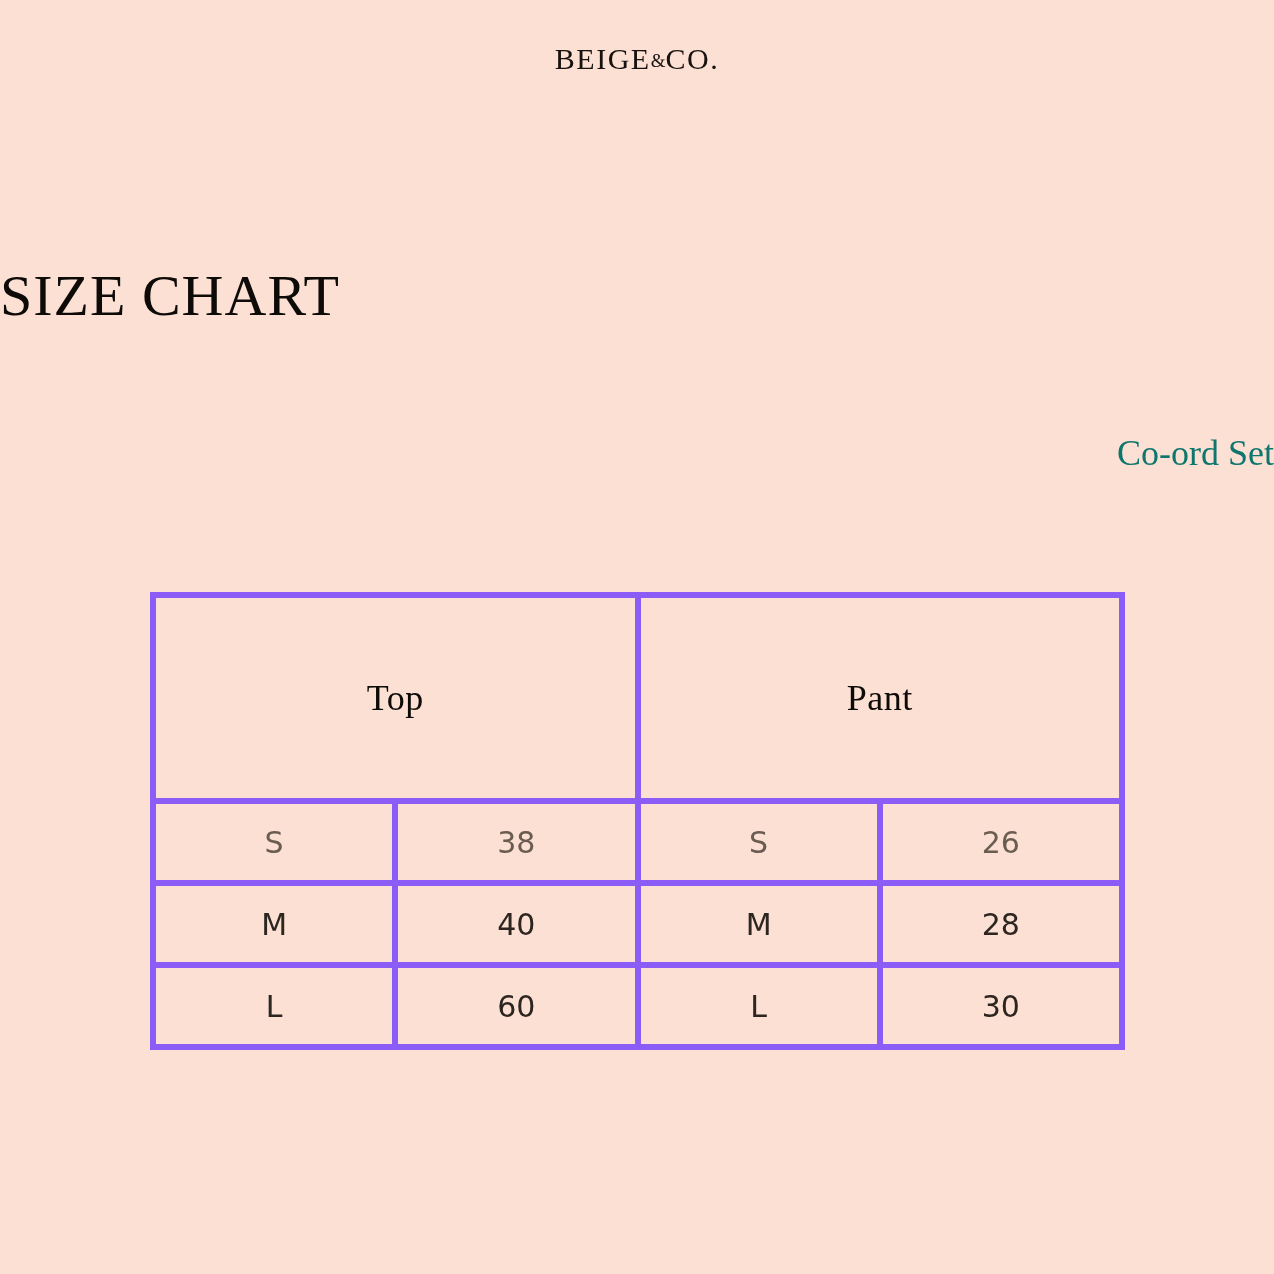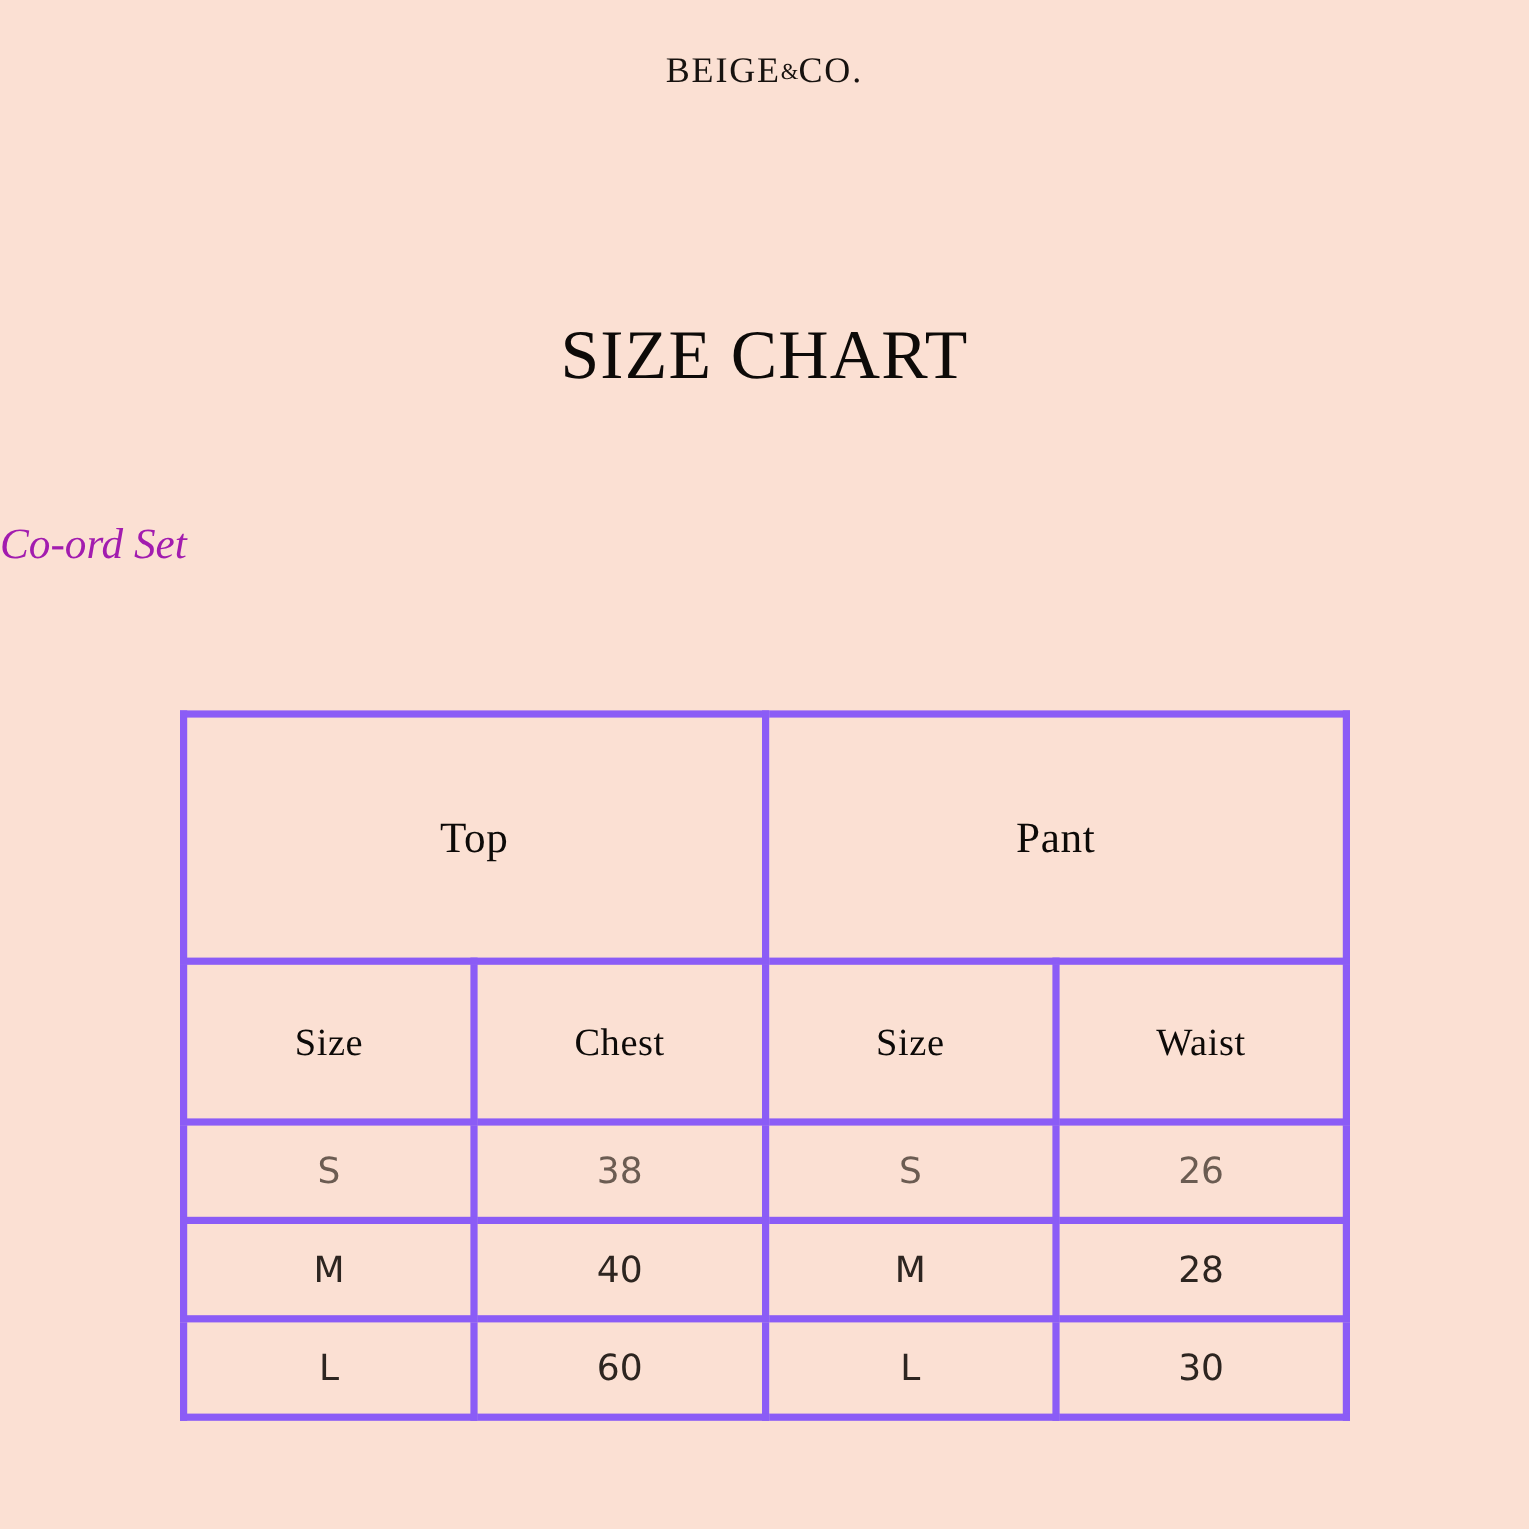--- a/index.html
+++ b/index.html
@@ -34,34 +34,33 @@
   .brand .amp {
     font-size: 19px;
     letter-spacing: 0;
     vertical-align: 2px;
   }
   .title {
     position: absolute;
     top: 262px;
     left: 0;
     width: 100%;
-    text-align: center;
+    text-align: left;
     font-size: 58px;
     letter-spacing: 1px;
     color: #0d0a08;
   }
   .subtitle {
     position: absolute;
     top: 432px;
     left: 0;
     width: 100%;
-    text-align: left;
+    text-align: right;
     font-size: 36px;
-    color: #a21caf;
-    font-style: italic;
+    color: #0f766e;
   }
   table.size-table {
     position: absolute;
     left: 150px;
     top: 592px;
     width: 975px;
     border-collapse: collapse;
     table-layout: fixed;
   }
   table.size-table td, table.size-table th {
@@ -111,26 +110,20 @@
   <div class="title">SIZE CHART</div>
 
   <div class="subtitle">Co-ord Set</div>
 
   <table class="size-table">
     <tbody>
       <tr class="group-row">
         <td colspan="2">Top</td>
         <td colspan="2">Pant</td>
       </tr>
-      <tr class="head-row">
-        <td class="col-a">Size</td>
-        <td class="col-b">Chest</td>
-        <td class="col-c">Size</td>
-        <td class="col-d">Waist</td>
-      </tr>
       <tr class="data-row first">
         <td>S</td>
         <td>38</td>
         <td>S</td>
         <td>26</td>
       </tr>
       <tr class="data-row">
         <td>M</td>
         <td>40</td>
         <td>M</td>

